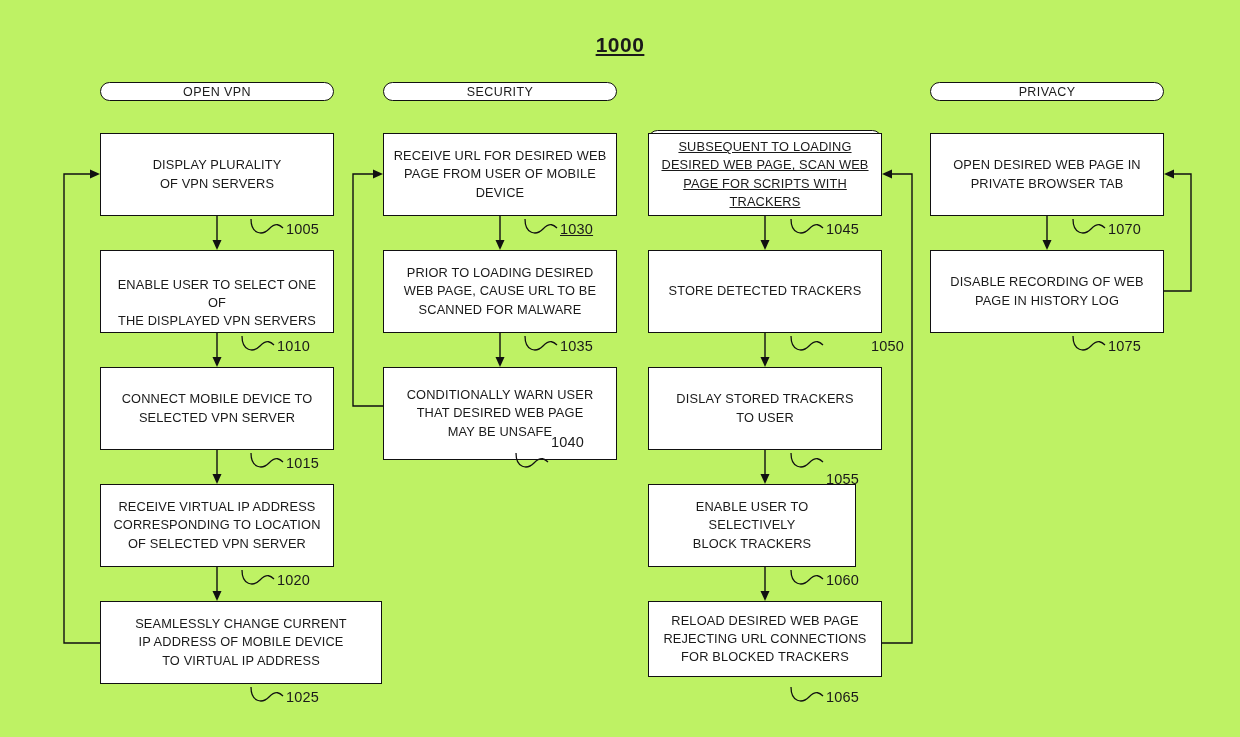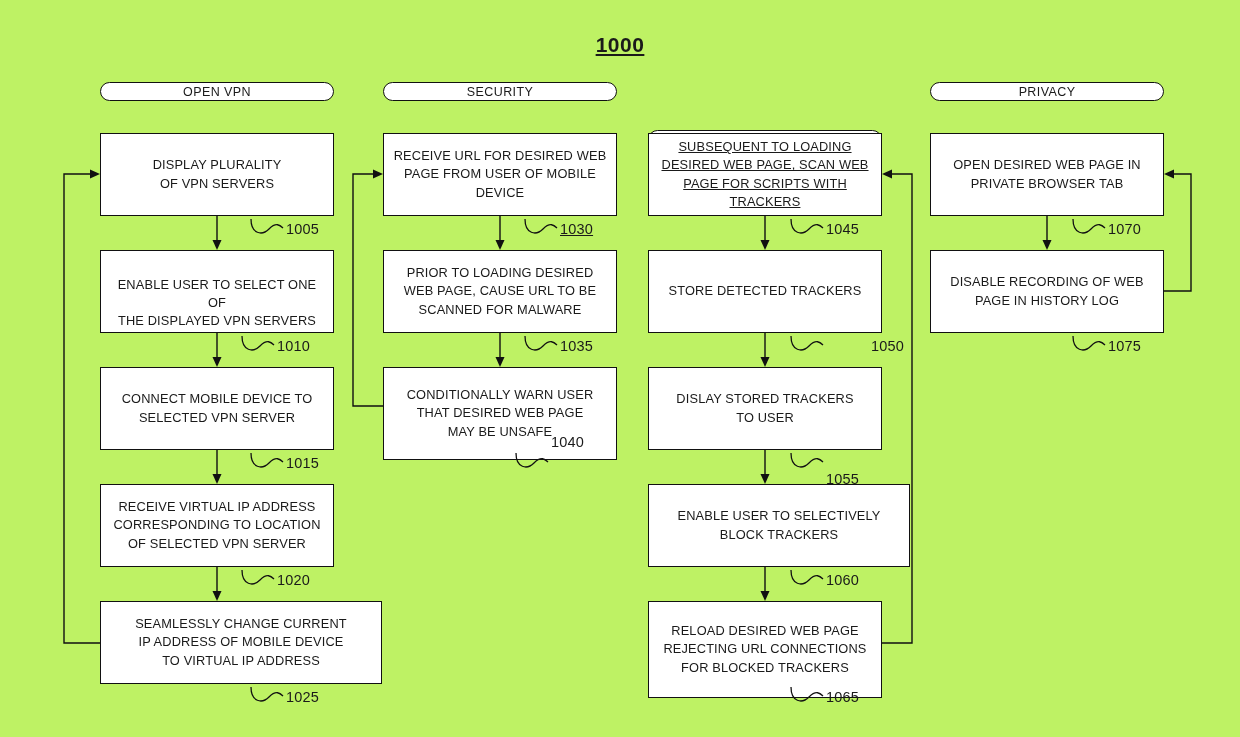--- a/index.html
+++ b/index.html
@@ -178,27 +178,27 @@
     <span class="box-text">STORE DETECTED TRACKERS</span>
   </div>
   <div class="ref-num" style="left:871px; top:338px;">1050</div>
 
   <div class="box" style="left:648px; top:367px; width:234px; height:83px;">
     <span class="box-text">DISLAY STORED TRACKERS
 TO USER</span>
   </div>
   <div class="ref-num" style="left:826px; top:455px;margin-top:16px;">1055</div>
 
-  <div class="box" style="left:648px; top:484px; width:262px; height:83px;">
+  <div class="box" style="left:648px; top:484px; width:208px; height:83px;">
     <span class="box-text">ENABLE USER TO SELECTIVELY
 BLOCK TRACKERS</span>
   </div>
   <div class="ref-num" style="left:826px; top:572px;">1060</div>
 
-  <div class="box" style="left:648px; top:601px; width:234px; height:97px;">
+  <div class="box" style="left:648px; top:601px; width:234px; height:76px;">
     <span class="box-text">RELOAD DESIRED WEB PAGE
 REJECTING URL CONNECTIONS
 FOR BLOCKED TRACKERS</span>
   </div>
   <div class="ref-num" style="left:826px; top:689px;">1065</div>
 
   <div class="box" style="left:930px; top:133px; width:234px; height:83px;">
     <span class="box-text">OPEN DESIRED WEB PAGE IN
 PRIVATE BROWSER TAB</span>
   </div>

